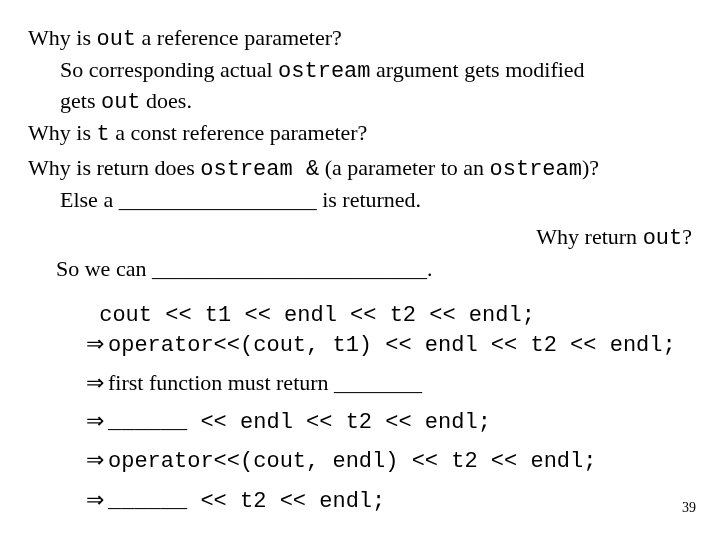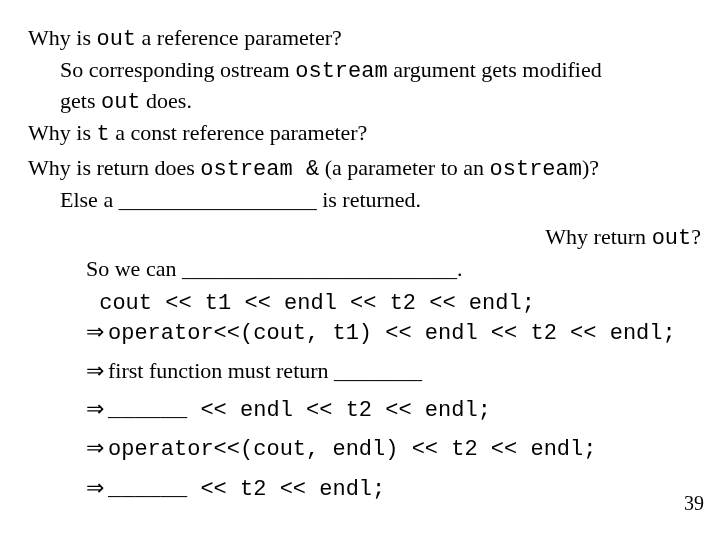--- a/index.html
+++ b/index.html
@@ -9,59 +9,59 @@
     height: 540px;
     background: #fff;
     font-family: "Times New Roman", Times, serif;
     font-size: 22px;
     color: #000;
     line-height: 1.25;
     overflow: hidden;
   }
   .slide {
     box-sizing: border-box;
-    padding: 24px 19px 0 28px;
+    padding: 24px 28px 0 28px;
     position: relative;
     width: 720px;
     height: 540px;
   }
   .mono {
     font-family: "Courier New", Courier, monospace;
   }
   .q {
     margin: 0 0 2px 0;
   }
   .ind1 {
     margin-left: 32px;
   }
   .ind2 {
-    margin-left: 58px;
+    margin-left: 28px;
   }
   .sp-top {
     margin-top: 6px;
   }
   .sp-top2 {
     margin-top: 10px;
     text-align: right;
   }
   .arr {
     display: inline-block;
     width: 22px;
     font-family: "Times New Roman", Times, serif;
     font-size: 22px;
   }
   .pagenum {
     position: absolute;
-    right: 16px;
+    right: 24px;
     bottom: 24px;
-    font-size: 20px;
+    font-size: 14px;
   }
   .codeblock {
     margin-left: 58px;
-    margin-top: 8px;
+    margin-top: 20px;
   }
   .codeblock .row {
     white-space: pre;
     font-family: "Courier New", Courier, monospace;
   }
   .row2 {
     margin-left: 58px;
   }
   .row2 .line {
     margin-top: 10px;
@@ -69,21 +69,21 @@
 </style>
 </head>
 <body>
 
 <div class="slide">
 
   <p class="q">
     <span>Why is </span><span class="mono">out</span><span> a reference parameter?</span>
   </p>
   <p class="q ind1">
-    <span>So corresponding ostream </span><span class="mono">ostream</span><span> argument gets modified</span>
+    <span>So corresponding actual </span><span class="mono">ostream</span><span> argument gets modified</span>
   </p>
   <p class="q ind1">
     <span>gets </span><span class="mono">out</span><span> does.</span>
   </p>
 
   <p class="q">
     <span>Why is </span><span class="mono">t</span><span> a const reference parameter?</span>
   </p>
 
   <p class="q sp-top">

